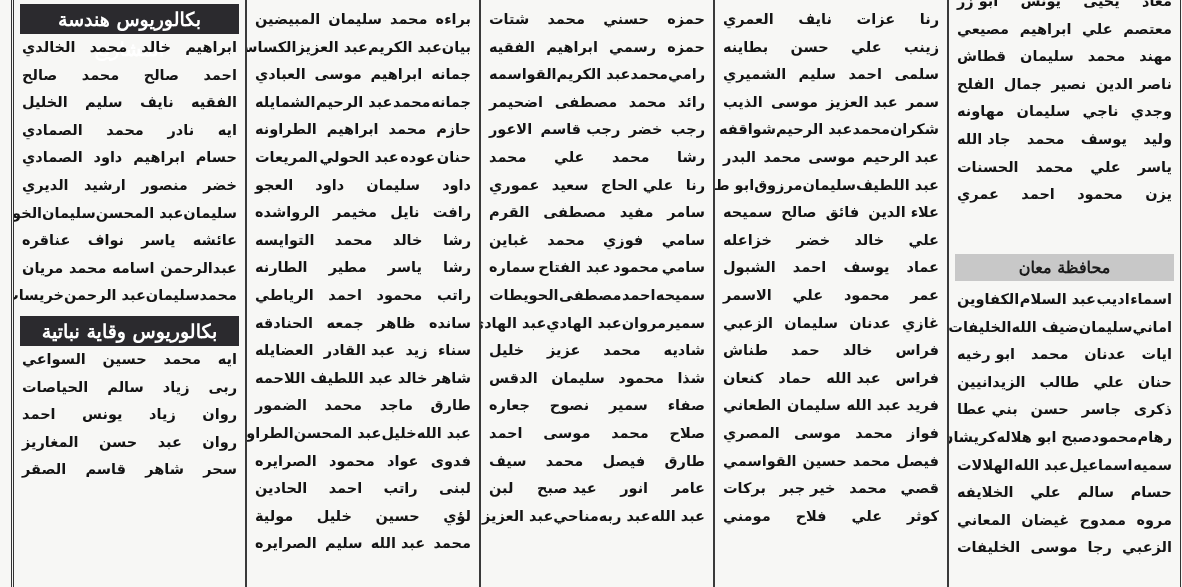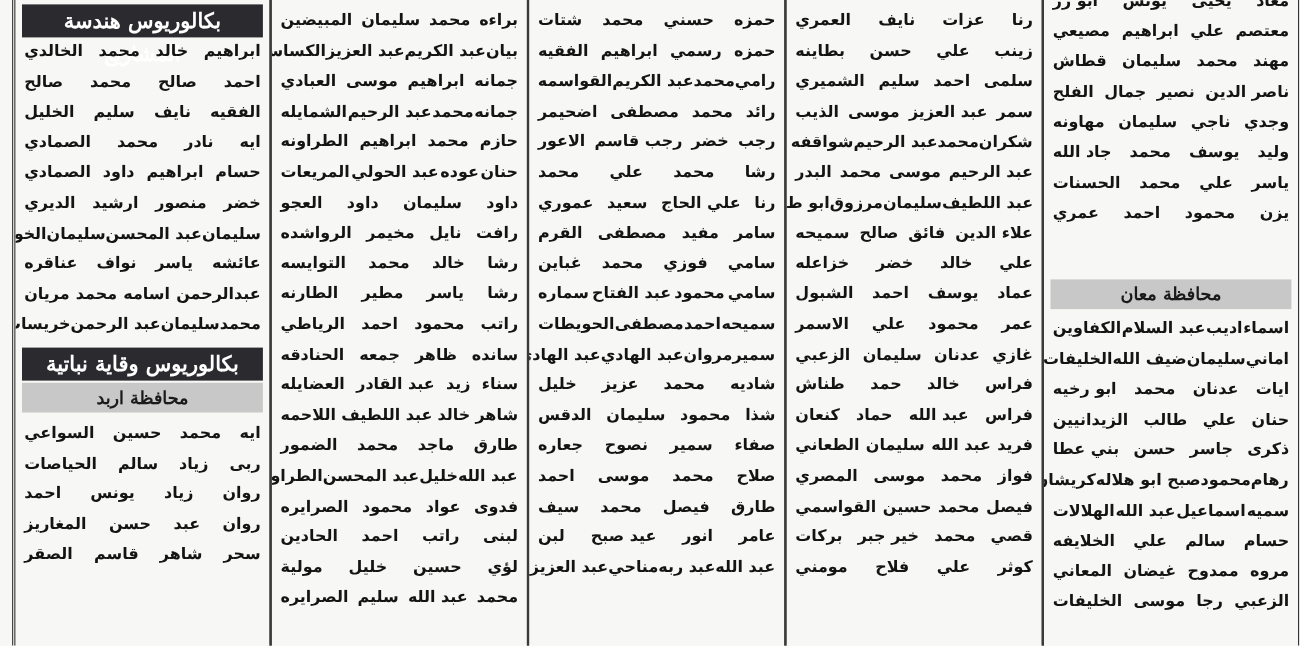--- a/index.html
+++ b/index.html
@@ -591,21 +591,20 @@
           <span>مريان</span>
         </div>
         <div class="row">
           <span>محمد</span>
           <span>سليمان</span>
           <span>عبد الرحمن</span>
           <span>خريسات</span>
         </div>
       </div>
     <div class="hdr-dark" style="margin-top:6px;">بكالوريوس وقاية نباتية</div>
-    <div class="hdr-gray">محافظة اربد</div>
     <div id="col5-after">
         <div class="row">
           <span>ايه</span>
           <span>محمد</span>
           <span>حسين</span>
           <span>السواعي</span>
         </div>
         <div class="row">
           <span>ربى</span>
           <span>زياد</span>

